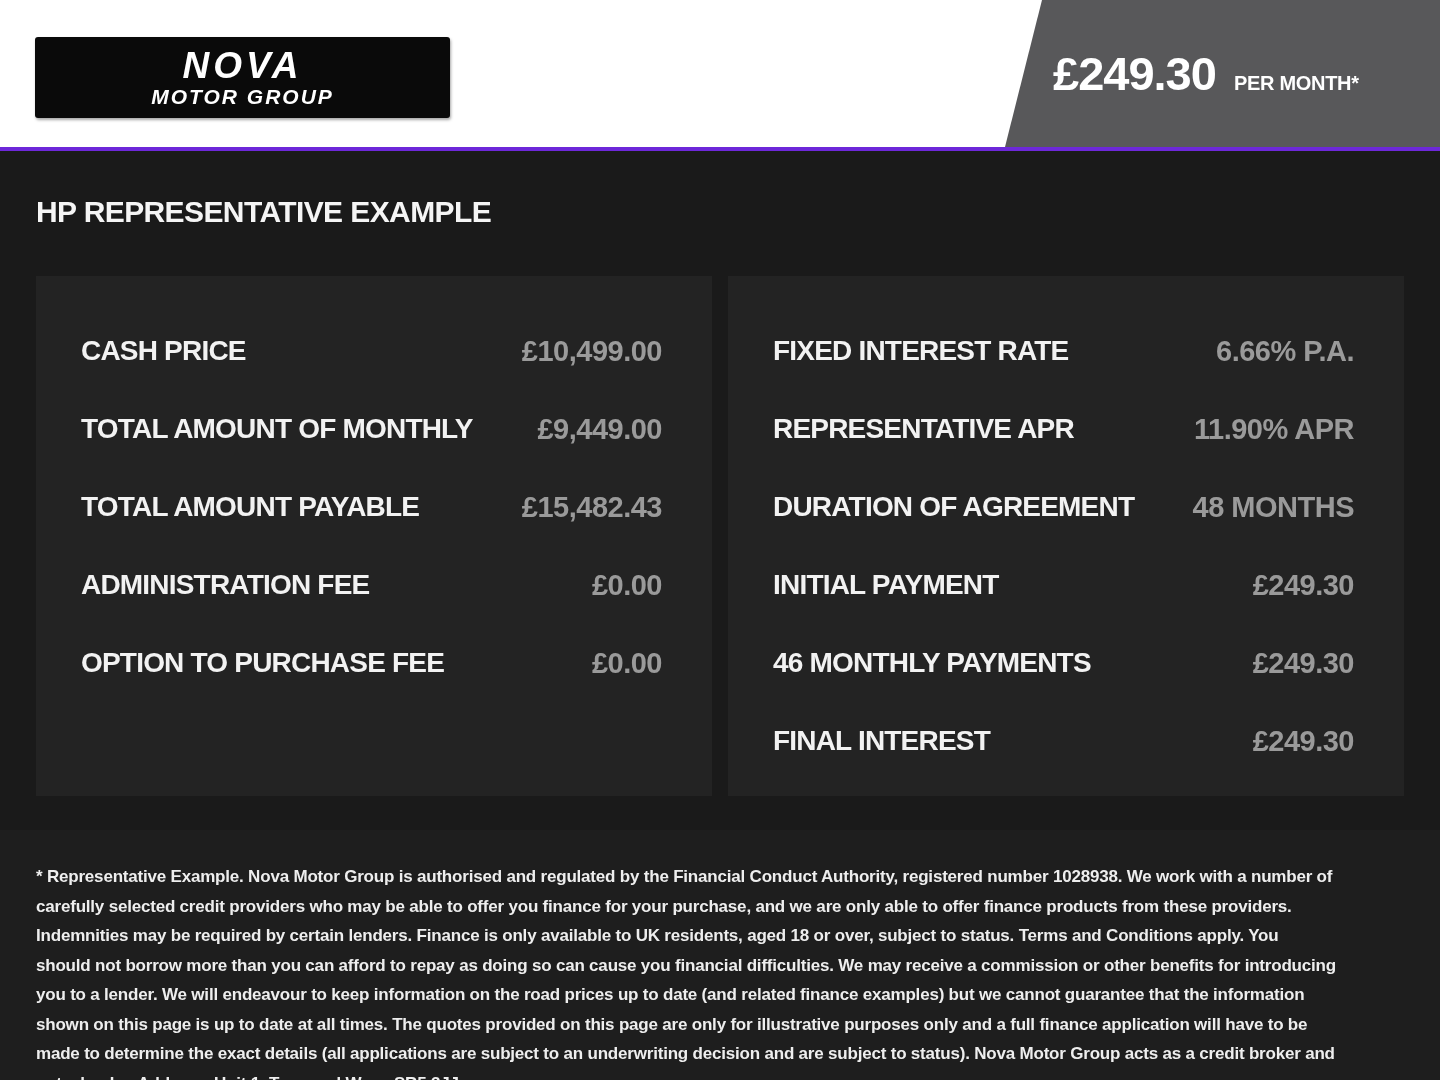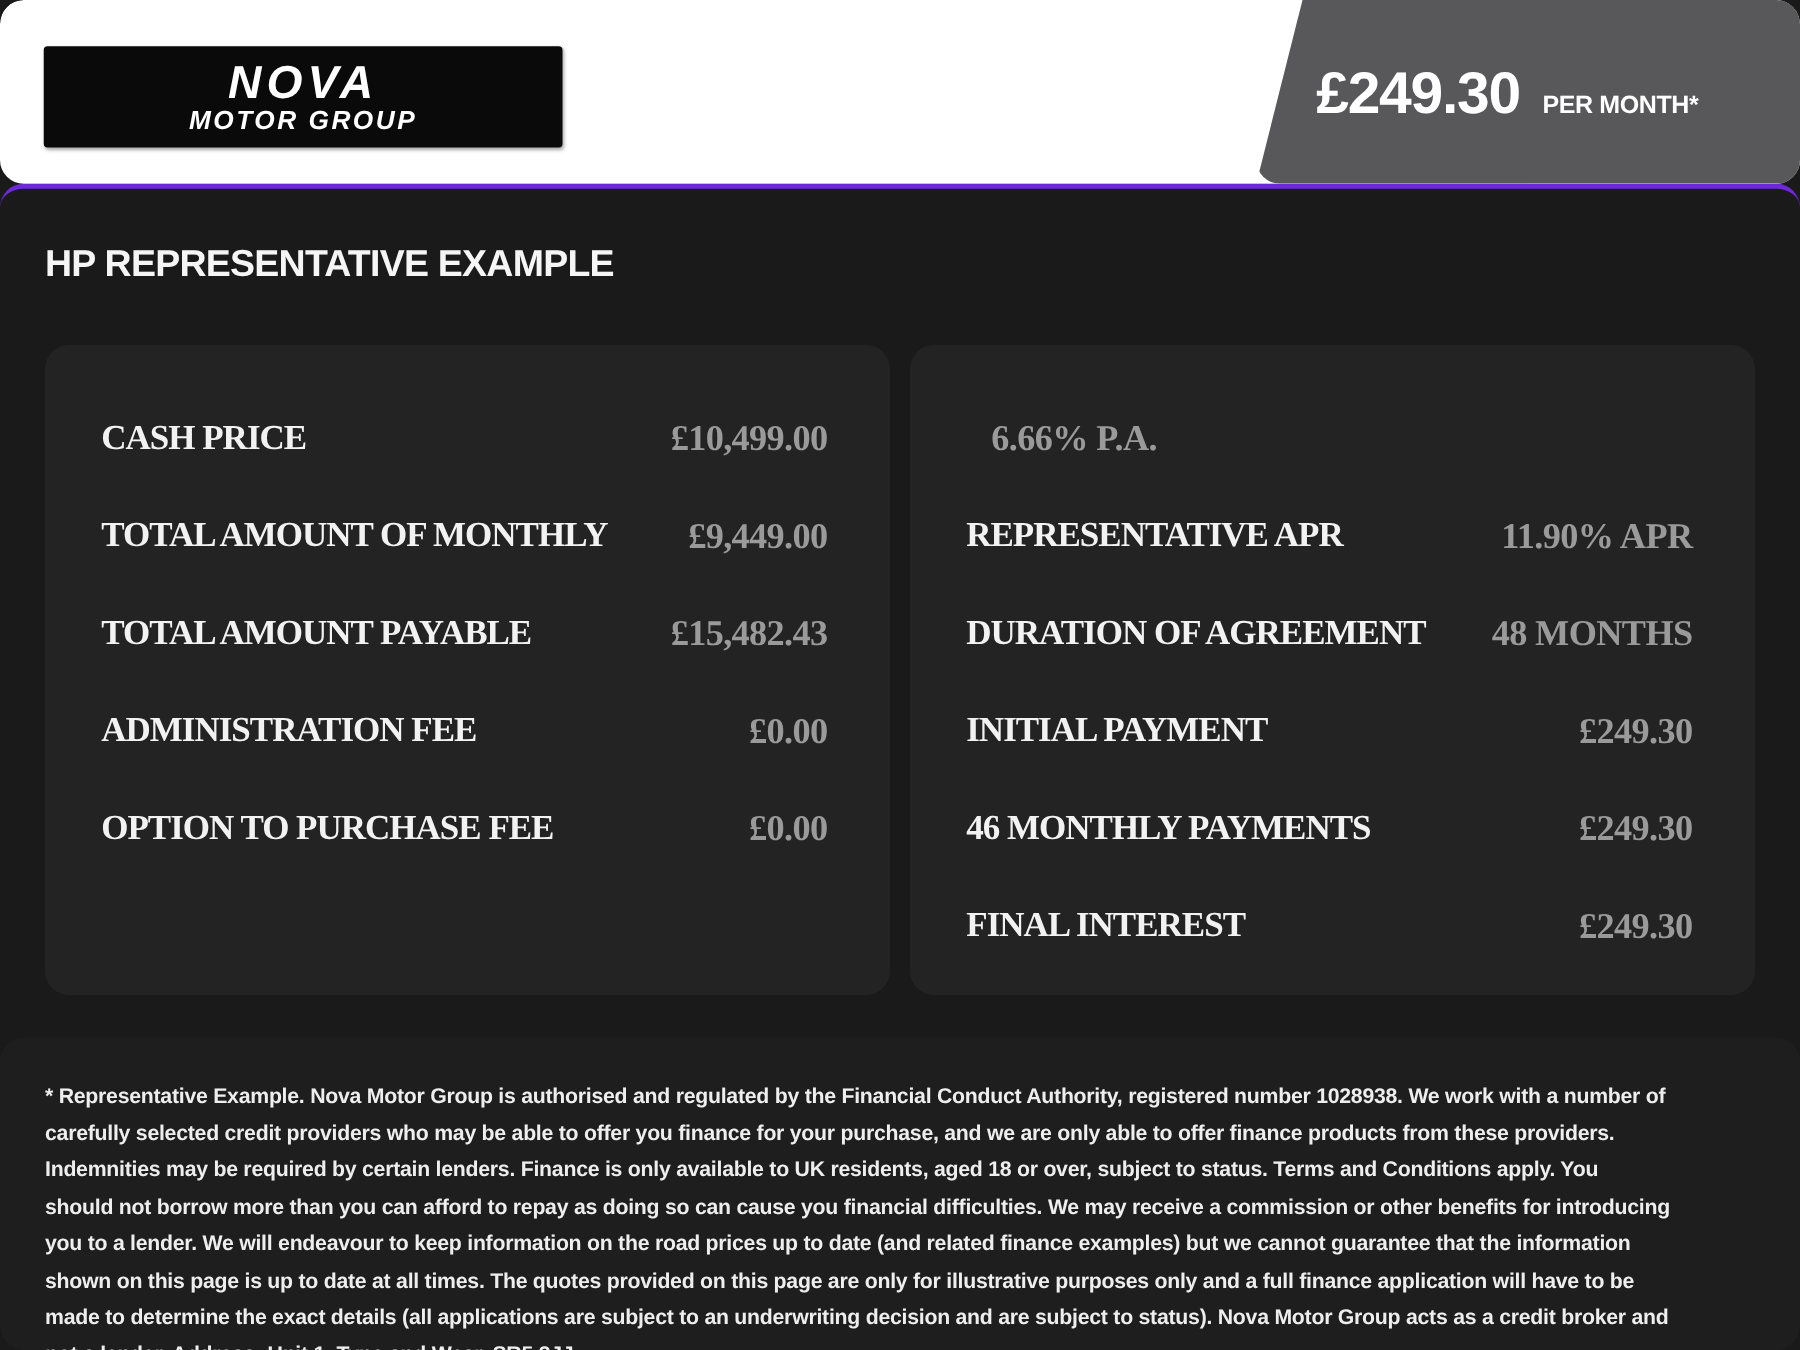--- a/index.html
+++ b/index.html
@@ -5,21 +5,21 @@
   :root{
     --header-bg:#ffffff;
     --logo-bg:#0a0a0a;
     --banner-bg:#58585a;
     --page-bg:#1a1a1a;
     --panel-bg:#232323;
     --footer-bg:#1e1e1e;
     --label-text:#f2f2f2;
     --value-text:#9a9a9a;
   }
-  *{box-sizing:border-box;border-radius:19px;}
+  *{box-sizing:border-box;}
   html,body{margin:0;padding:0;}
   body{
     width:1440px;height:1080px;overflow:hidden;
     background:var(--page-bg);
     font-family:"Liberation Sans", sans-serif;
     display:flex;flex-direction:column;
   }
 
   
   .header{
@@ -51,21 +51,21 @@
   .price-period{color:#fff;font-weight:bold;font-size:20px;letter-spacing:-0.3px;}
 
   
   .main{
     flex:1 1 auto;padding:46px 36px 0;border-top:4px solid #6d28d9;
   }
   .page-title{
     margin:0;color:#f5f5f5;font-size:30px;line-height:30px;
     font-weight:bold;letter-spacing:-0.6px;
   }
-  .panels{display:flex;gap:16px;margin-top:49px;font-family:Liberation Serif, serif;}
+  .panels{display:flex;gap:16px;margin-top:49px;}
   .panel{
     flex:1 1 0;background:var(--panel-bg);
     padding:36px 50px 16px 45px;
   }
   .finance-row{
     height:78px;display:flex;justify-content:space-between;align-items:center;
   }
   .finance-label{
     color:var(--label-text);font-size:28px;font-weight:bold;
     letter-spacing:-0.8px;white-space:nowrap;
@@ -124,20 +124,21 @@
         <span class="finance-value">£0.00</span>
       </div>
       <div class="finance-row">
         <span class="finance-label">OPTION TO PURCHASE FEE</span>
         <span class="finance-value">£0.00</span>
       </div>
     </div>
 
     <div class="panel">
       <div class="finance-row">
+        <span class="finance-label">FIXED INTEREST RATE</span>
         <span class="finance-value">6.66% P.A.</span>
       </div>
       <div class="finance-row">
         <span class="finance-label">REPRESENTATIVE APR</span>
         <span class="finance-value">11.90% APR</span>
       </div>
       <div class="finance-row">
         <span class="finance-label">DURATION OF AGREEMENT</span>
         <span class="finance-value">48 MONTHS</span>
       </div>

